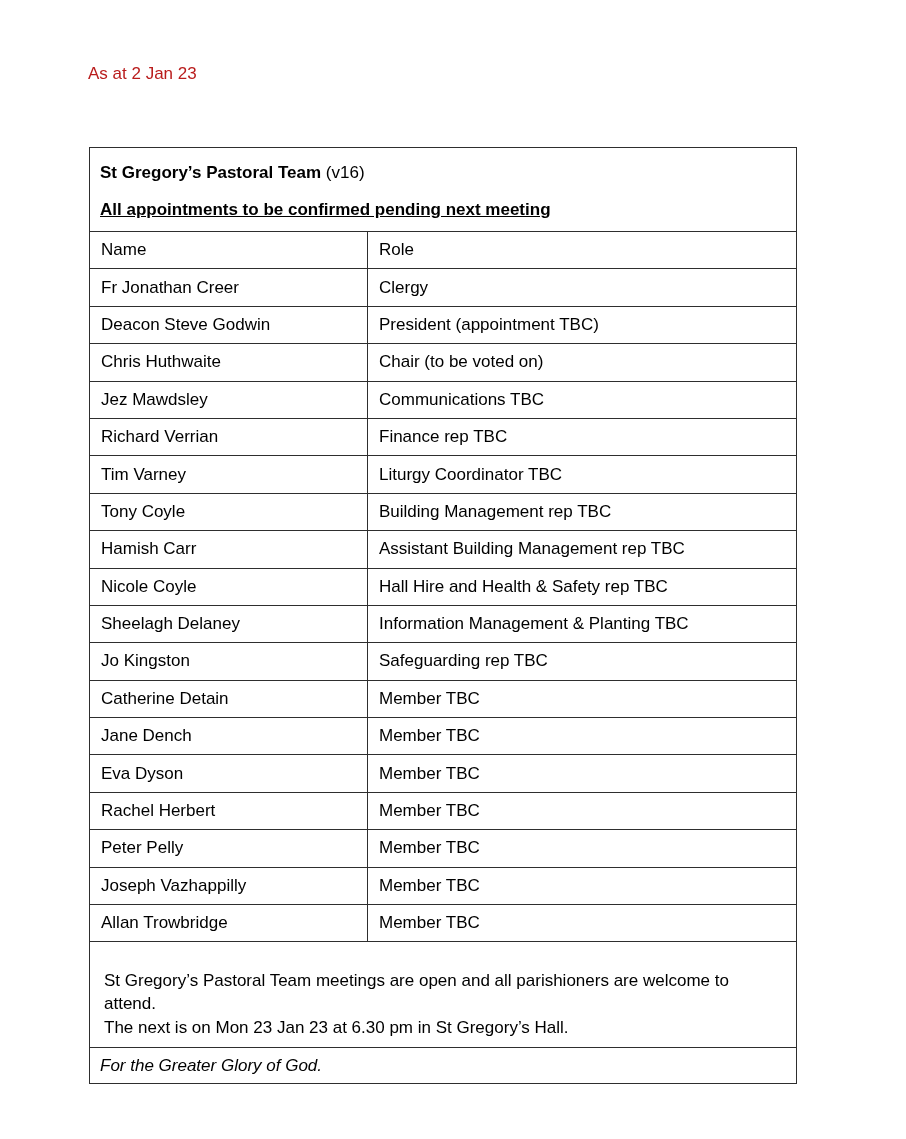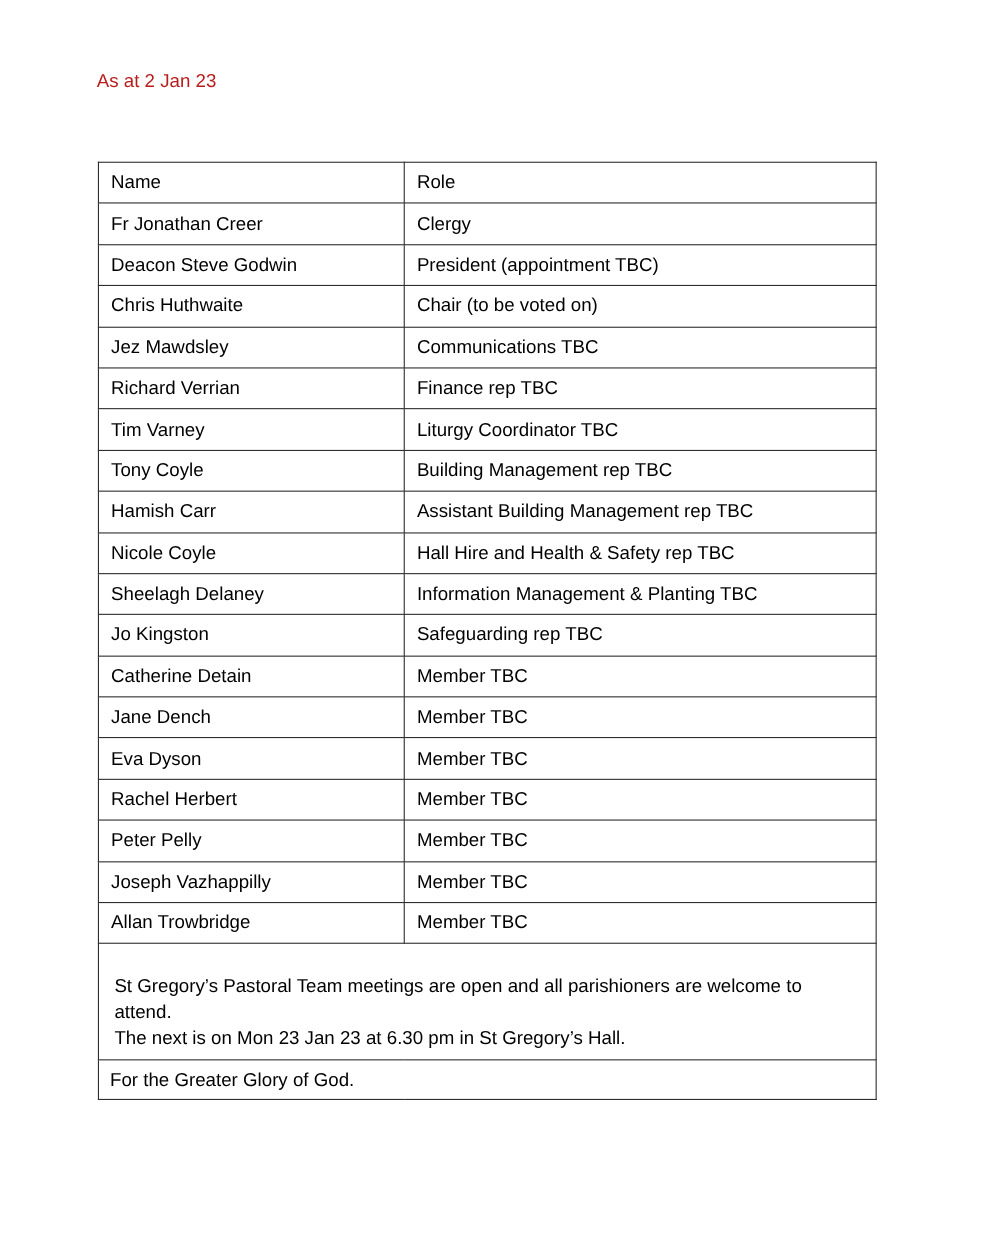--- a/index.html
+++ b/index.html
@@ -69,34 +69,41 @@
     height: 92px;
     text-align: center;
     padding: 8px 14px;
     vertical-align: top;
   }
   .footer-line1 { line-height: 23px; margin-top: 19px; }
   .footer-line2 { line-height: 23px; margin-top: 1px; }
   .motto-cell {
     height: 36px;
     text-align: center;
+    font-style: italic;
     padding: 0 10px;
   }
 </style>
 </head>
 <body>
 
 <div class="date-label">As at 2 Jan 23</div>
 
 <table class="doc-table">
   <colgroup>
     <col class="name-col">
     <col class="role-col">
   </colgroup>
   <tbody>
+    <tr>
+      <td class="title-cell" colspan="2">
+        <div class="title-line"><span class="title-main">St Gregory’s Pastoral Team</span><span class="title-suffix"> (v16)</span></div>
+        <div class="subtitle-line">All appointments to be confirmed pending next meeting</div>
+      </td>
+    </tr>
     <tr>
       <td class="header-cell">Name</td>
       <td class="header-cell">Role</td>
     </tr>
 
   <tr>
         <td class="data-cell">Fr Jonathan Creer</td>
         <td class="data-cell"><span class="seg-regular">Clergy</span></td>
       </tr>
       <tr>

